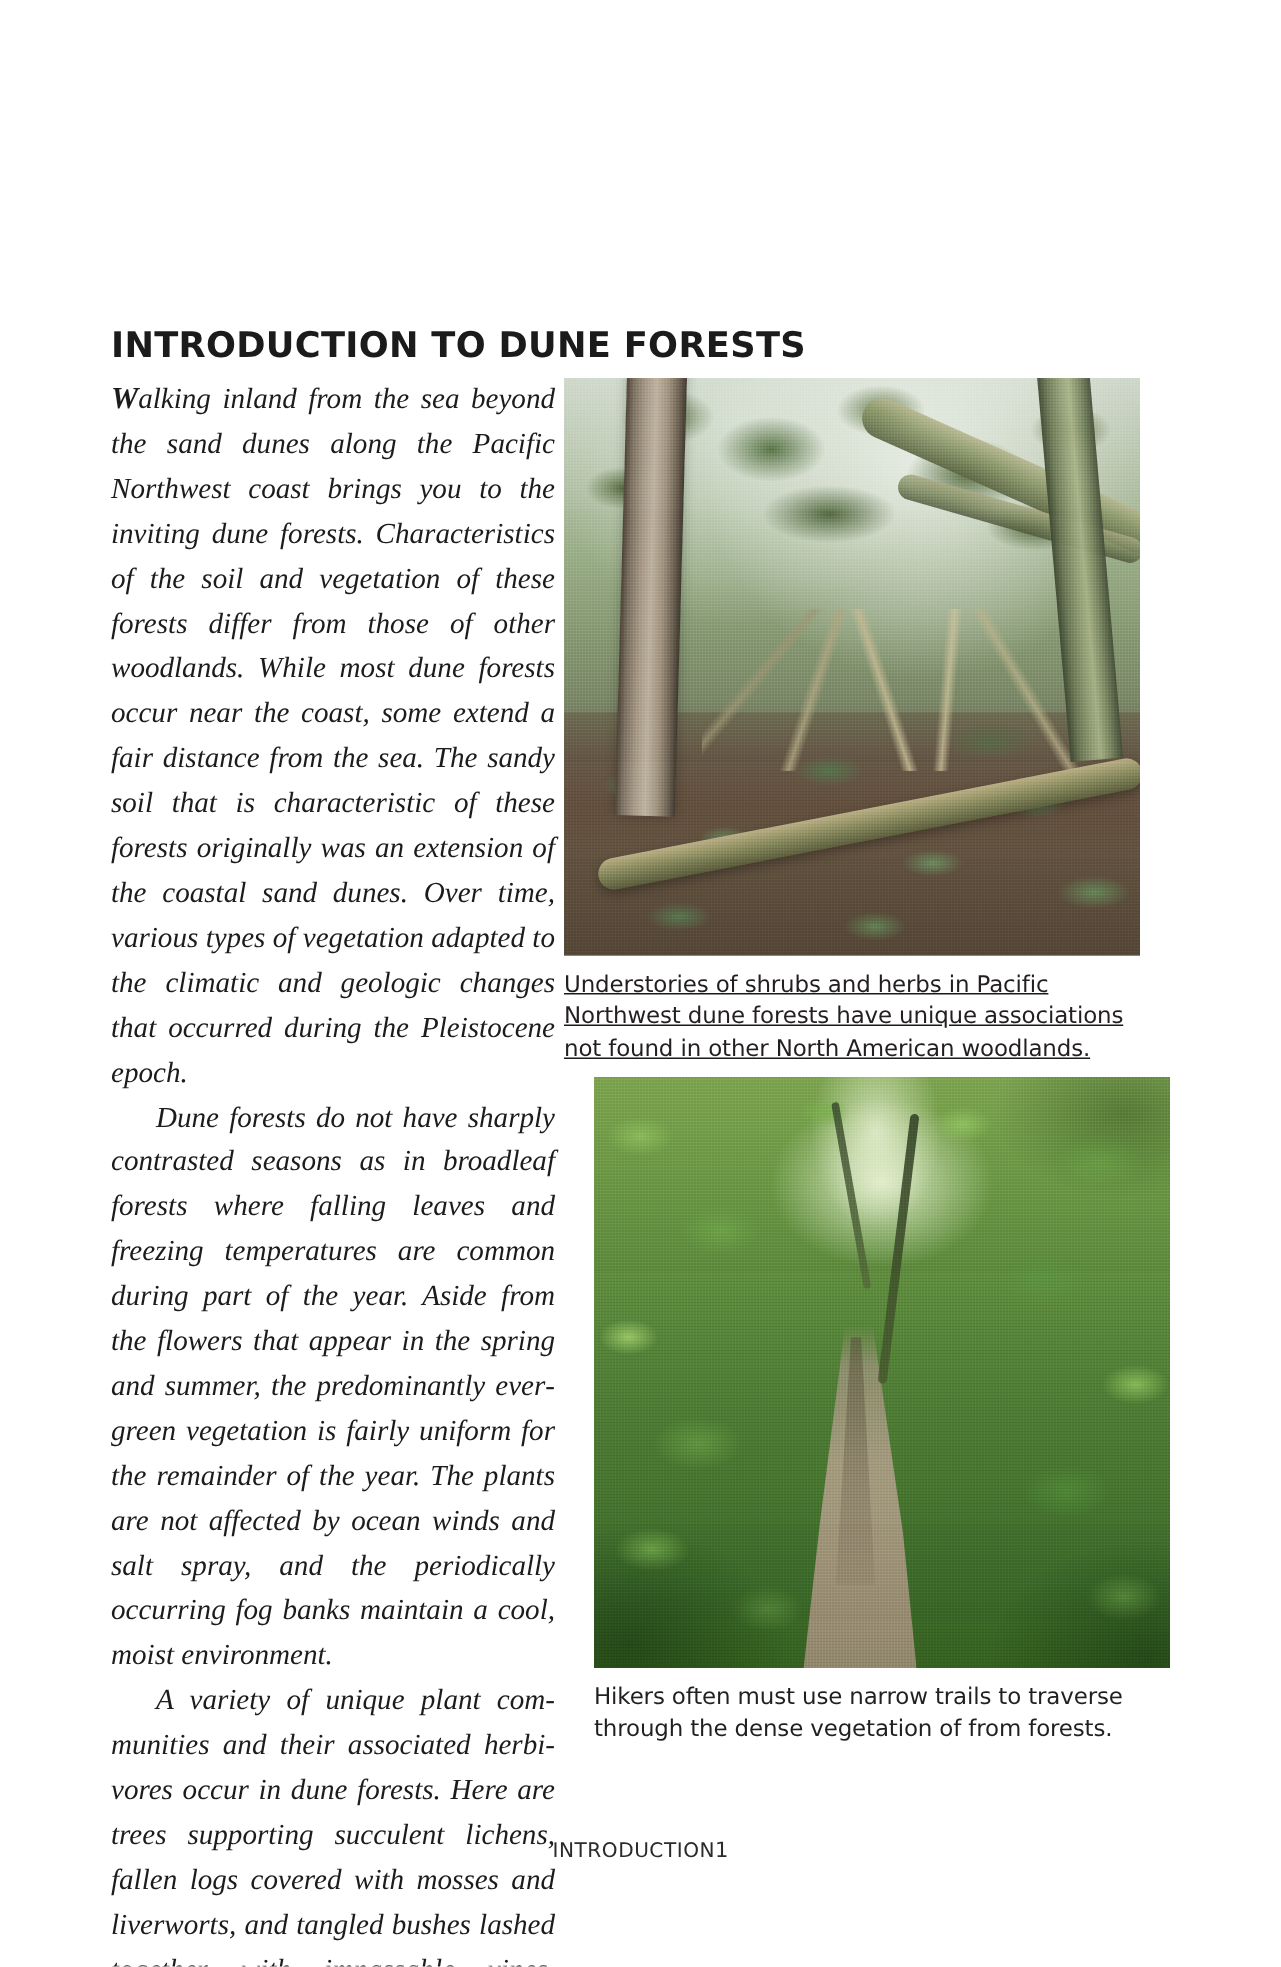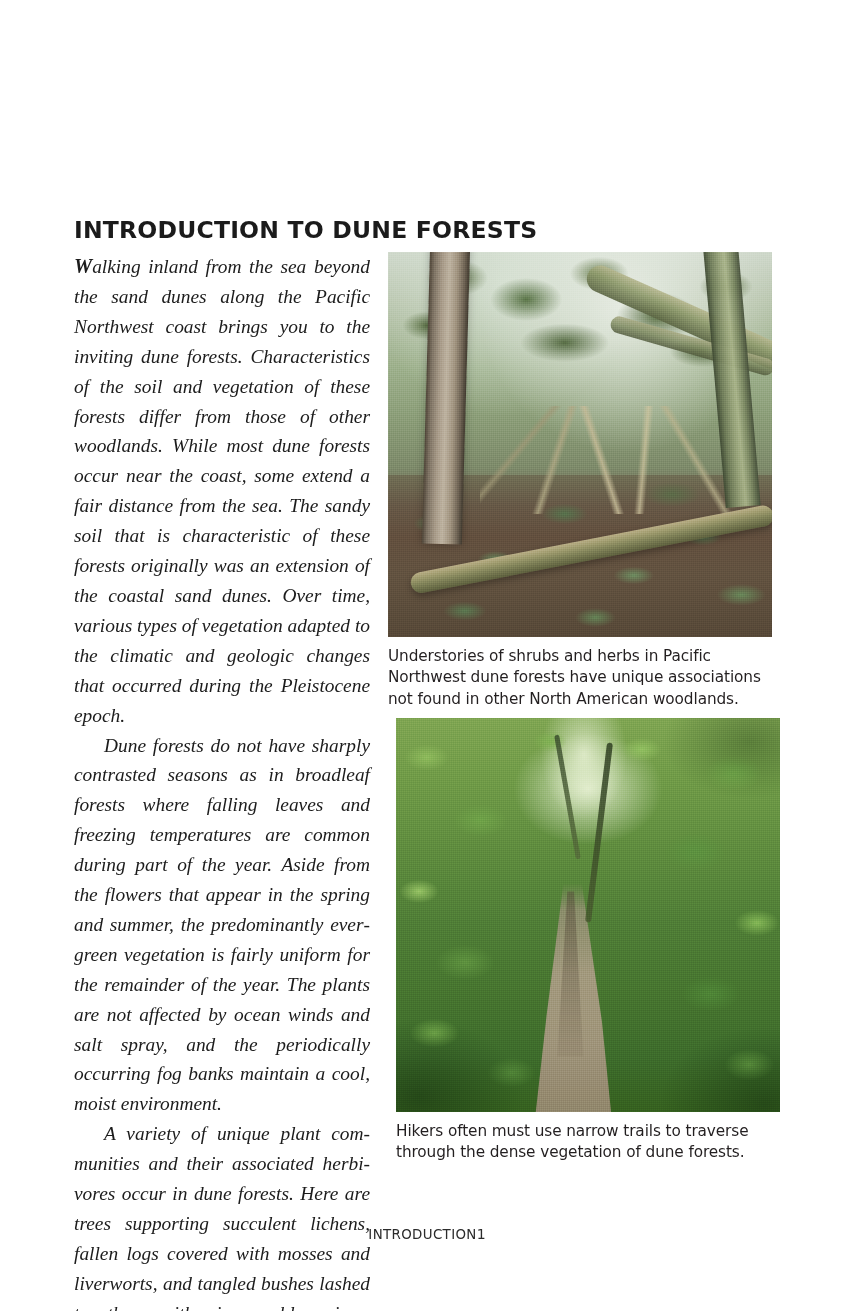--- a/index.html
+++ b/index.html
@@ -65,23 +65,24 @@
   .dropcap {
     font-weight: 700;
     font-size: 20.4px;
   }
 
   
   .figure {
     position: absolute;
   }
   .figure-1 {
-    left: 388px;
+    left: 376px;
     top: 252px;
     width: 384px;
+    text-decoration: underline;
   }
   .figure-2 {
     left: 396px;
     top: 718px;
     width: 384px;
   }
 
   .photo {
     width: 384px;
     height: 385px;
@@ -333,21 +334,21 @@
       <div class="ph p2-bg"></div>
       <div class="ph p2-light"></div>
       <div class="ph p2-leaves"></div>
       <div class="ph p2-trail"></div>
       <div class="ph p2-trail-dark"></div>
       <div class="ph p2-sapling"></div>
       <div class="ph p2-sapling2"></div>
       <div class="ph p2-shadow"></div>
       <div class="ph p2-noise"></div>
     </div>
-    <figcaption class="caption">Hikers often must use narrow trails to traverse through the dense vegetation of dune forests.</figcaption>
+    <figcaption class="caption">Hikers often must use narrow trails to traverse through the dense vegetation of from forests.</figcaption>
   </figure>
 
   <div class="footer">
     <span class="footer-section">INTRODUCTION</span>
     <span class="footer-page">1</span>
   </div>
 
 </div>
 
 </body></html>

